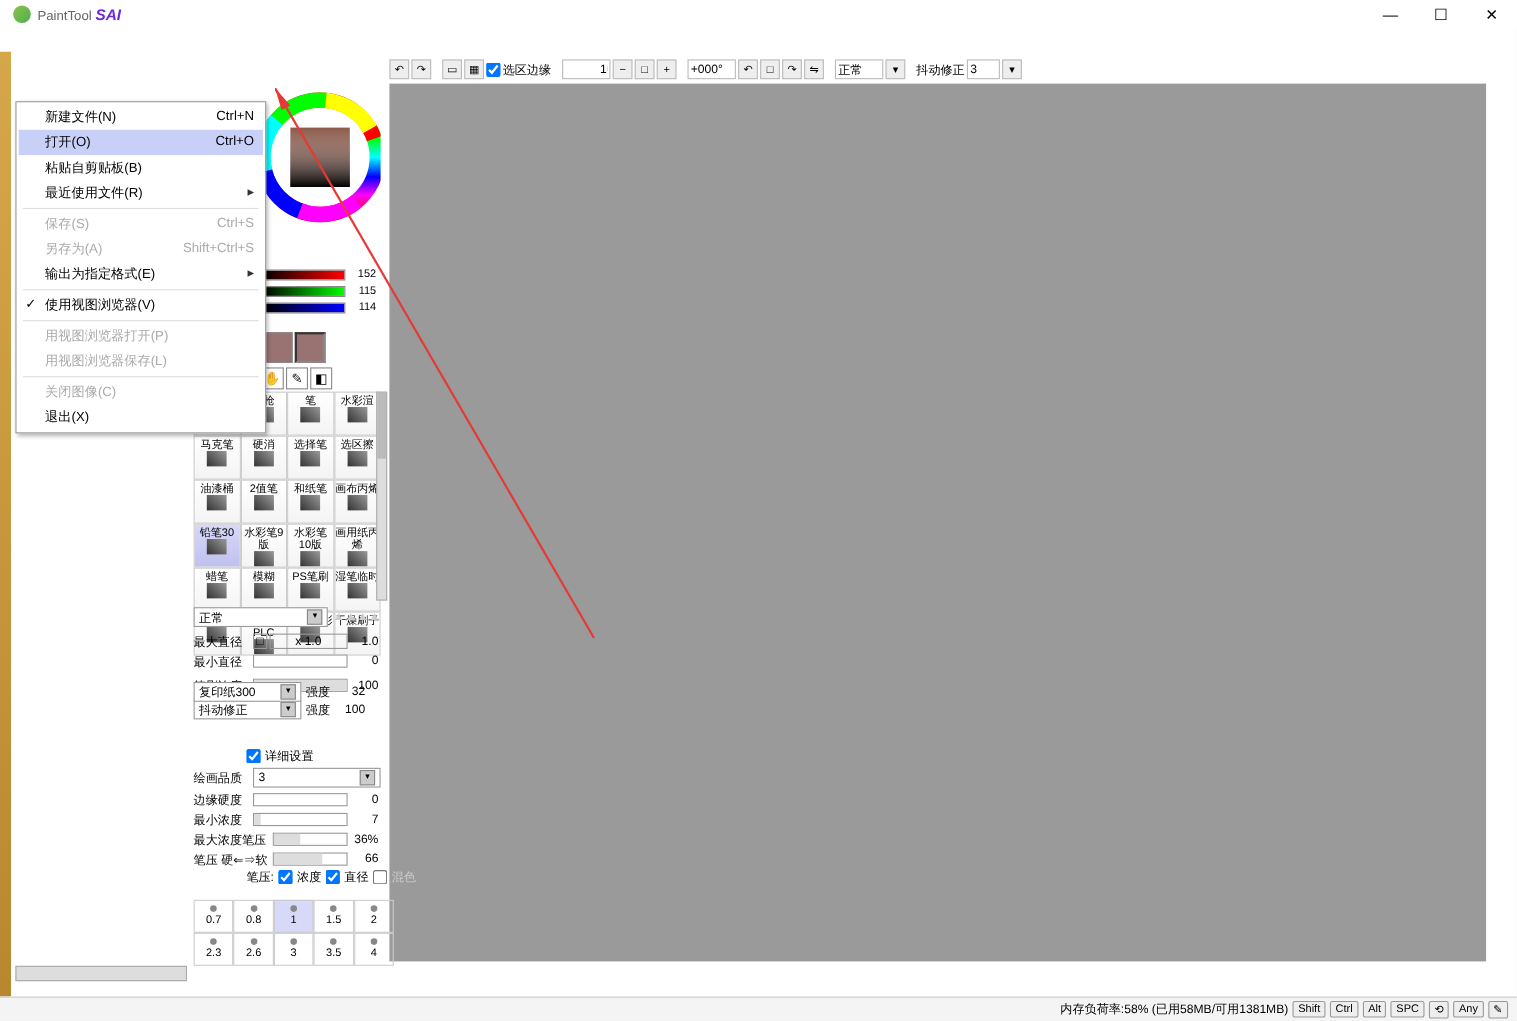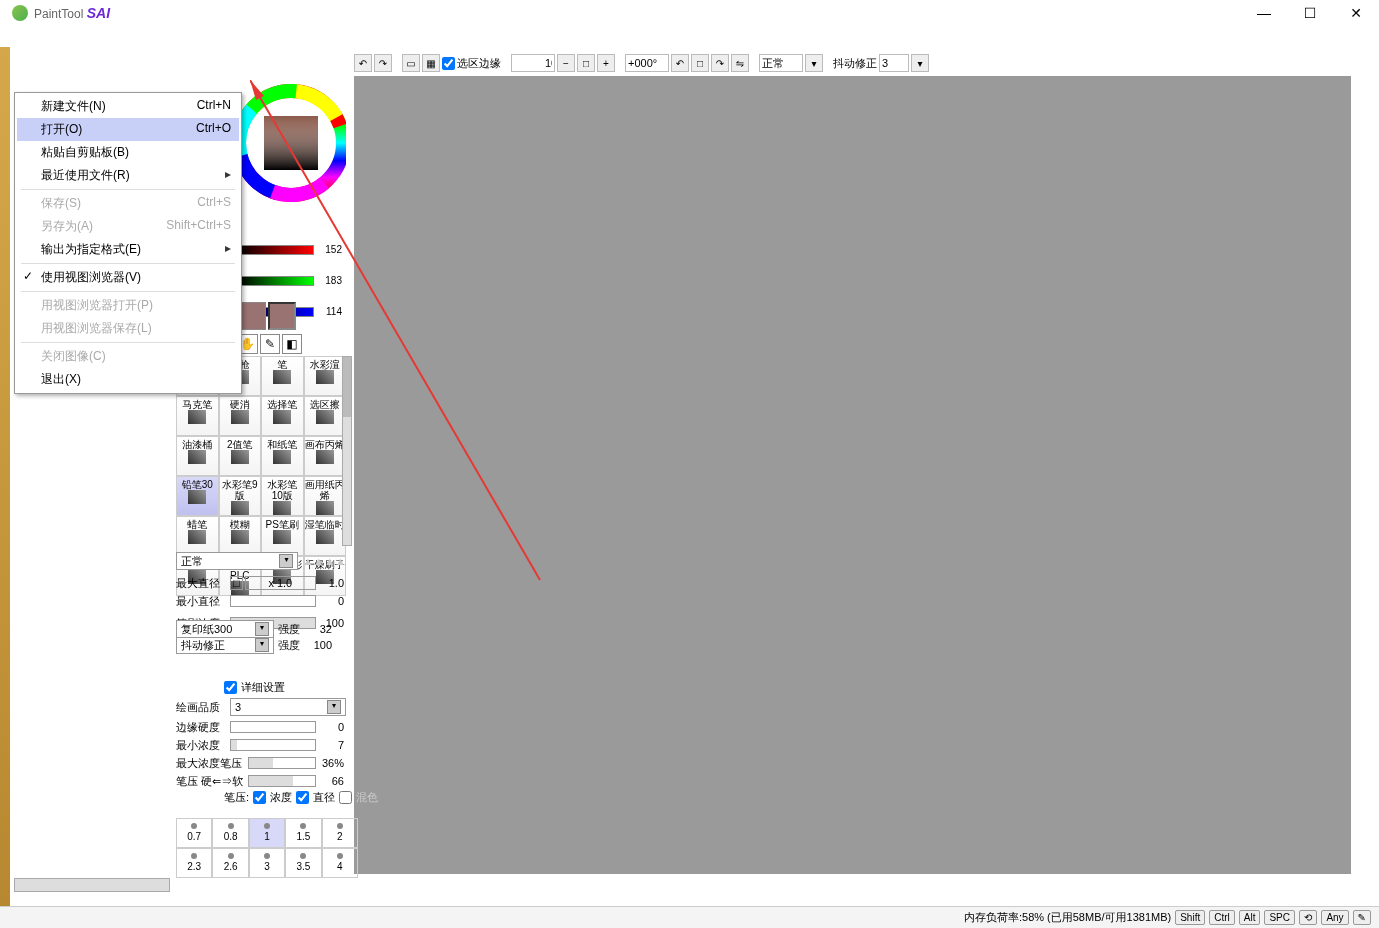--- a/index.html
+++ b/index.html
@@ -22,21 +22,21 @@
 .dropdown .check::before { content: "✓"; position: absolute; left: 6px; }
 .dropdown .arrow::after { content: "▸"; position: absolute; right: 8px; color: #333; }
 .toolbar { position: absolute; left: 354px; top: 52px; height: 22px; display: flex; align-items: center; gap: 2px; font-size: 11px; }
 .tb-btn { width: 18px; height: 18px; border: 1px solid #bbb; background: #eee; display: flex; align-items: center; justify-content: center; cursor: pointer; font-size: 10px; }
 .tb-sep { width: 6px; }
 .tb-input { height: 18px; border: 1px solid #bbb; background: #fff; font-size: 11px; padding: 0 2px; }
 .canvas-area { position: absolute; left: 354px; top: 76px; right: 28px; bottom: 54px; background: #9a9a9a; }
 .annotation-arrow { position: absolute; left: 250px; top: 80px; pointer-events: none; z-index: 50; }
 .color-wheel { position: absolute; left: 236px; top: 58px; width: 110px; height: 170px; }
 .rgb-sliders { position: absolute; left: 238px; top: 244px; width: 104px; font-size: 10px; }
-.rgb-row { display: flex; align-items: center; margin-bottom: 20px; }
+.rgb-row { display: flex; align-items: center; margin-bottom: 4px; }
 .rgb-bar { flex: 1; height: 10px; border: 1px solid #888; margin-right: 4px; }
 .rgb-val { width: 24px; text-align: right; }
 .swatches { position: absolute; left: 238px; top: 302px; display: flex; gap: 2px; }
 .swatch { width: 28px; height: 28px; border: 1px solid #888; }
 .tool-picker { position: absolute; left: 238px; top: 334px; display: flex; gap: 2px; }
 .tool-pick { width: 20px; height: 20px; border: 1px solid #888; background: #fff; cursor: pointer; display: flex; align-items: center; justify-content: center; font-size: 12px; }
 .brush-grid { position: absolute; left: 176px; top: 356px; width: 170px; display: grid; grid-template-columns: repeat(4, 1fr); font-size: 10px; }
 .brush-cell { height: 40px; border: 1px solid #ccc; background: linear-gradient(#fff,#f4f4f4); text-align: center; padding-top: 2px; cursor: pointer; line-height: 1.1; overflow: hidden; position: relative; }
 .brush-cell.sel { background: linear-gradient(#d8d8f8,#c0c0f0); }
 .brush-cell .bicon { width: 18px; height: 14px; margin: 0 auto; background: linear-gradient(45deg,#333,#999); }
@@ -189,21 +189,21 @@
       </linearGradient>
   </svg>
 
   <div class="rgb-sliders">
     <div class="rgb-row">
         <div class="rgb-bar" style="background:linear-gradient(90deg,#000,#f00)"></div>
         <span class="rgb-val">152</span>
       </div>
     <div class="rgb-row">
         <div class="rgb-bar" style="background:linear-gradient(90deg,#000,#0f0)"></div>
-        <span class="rgb-val">183</span>
+        <span class="rgb-val">115</span>
       </div>
     <div class="rgb-row">
         <div class="rgb-bar" style="background:linear-gradient(90deg,#000,#00f)"></div>
         <span class="rgb-val">114</span>
       </div>
   </div>
 
   <div class="swatches">
     <div class="swatch" style="background:#987372"></div>
     <div class="swatch" style="background:#987372;border:2px inset #888"></div>

